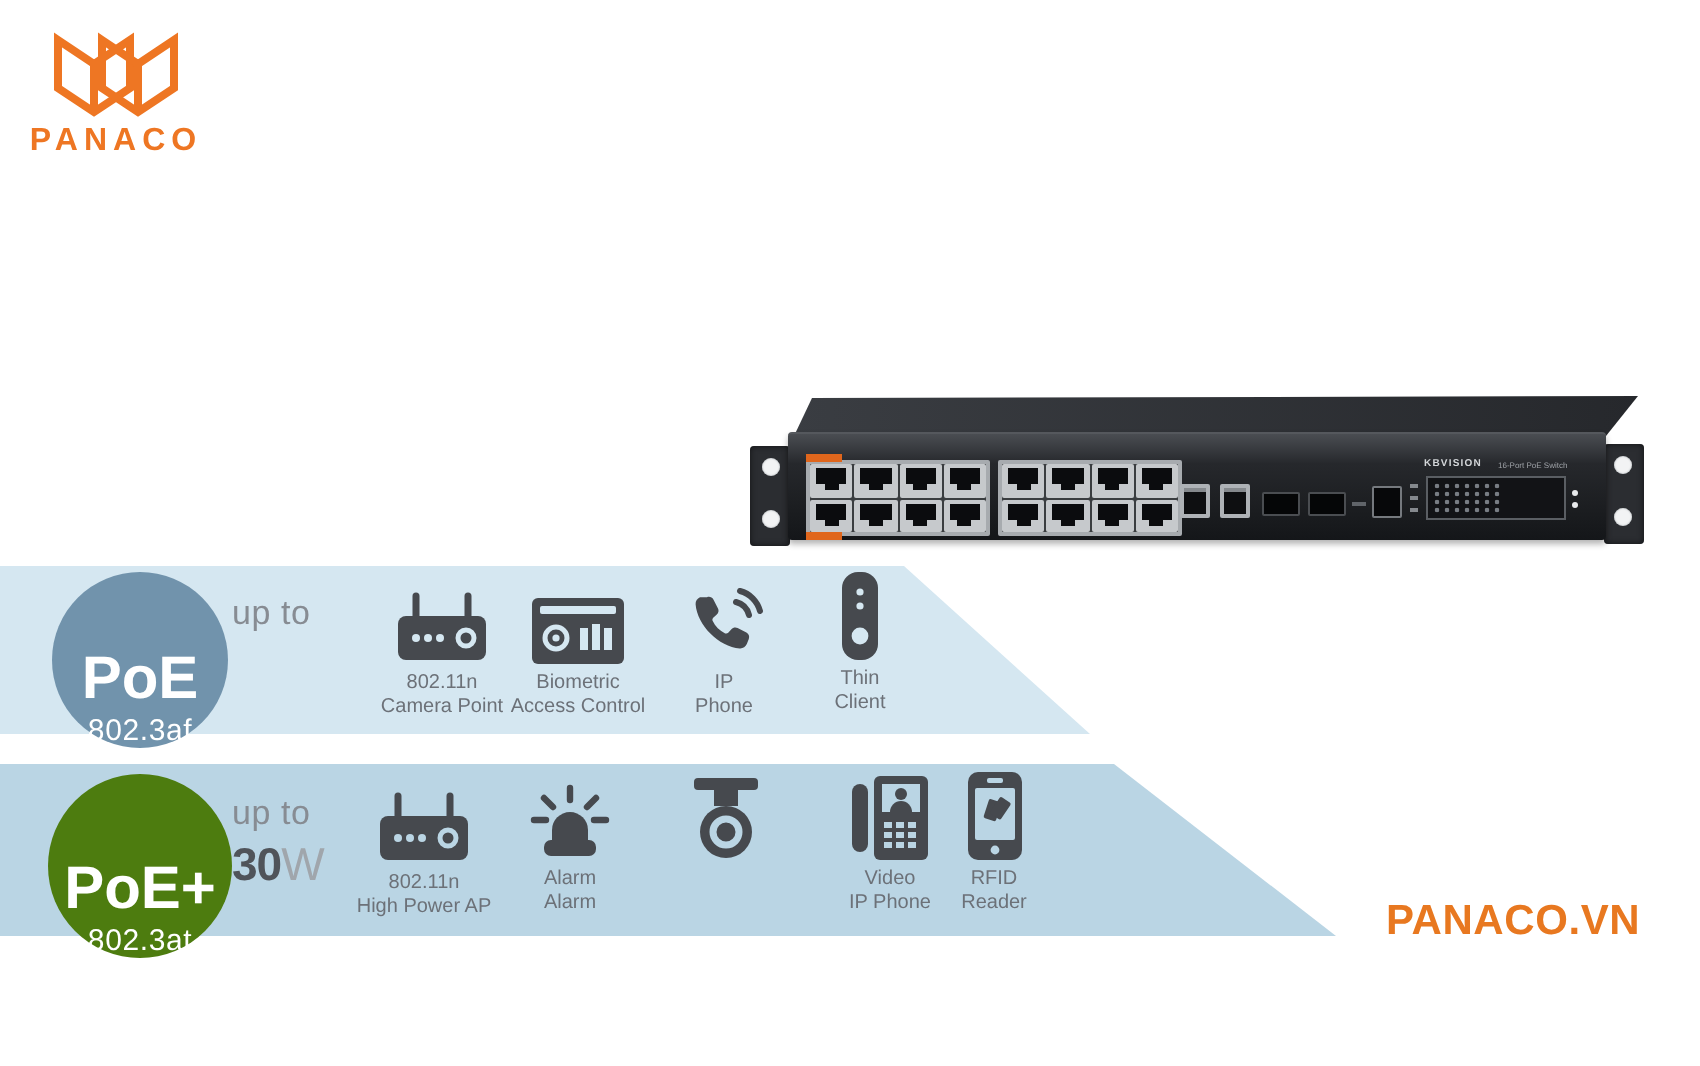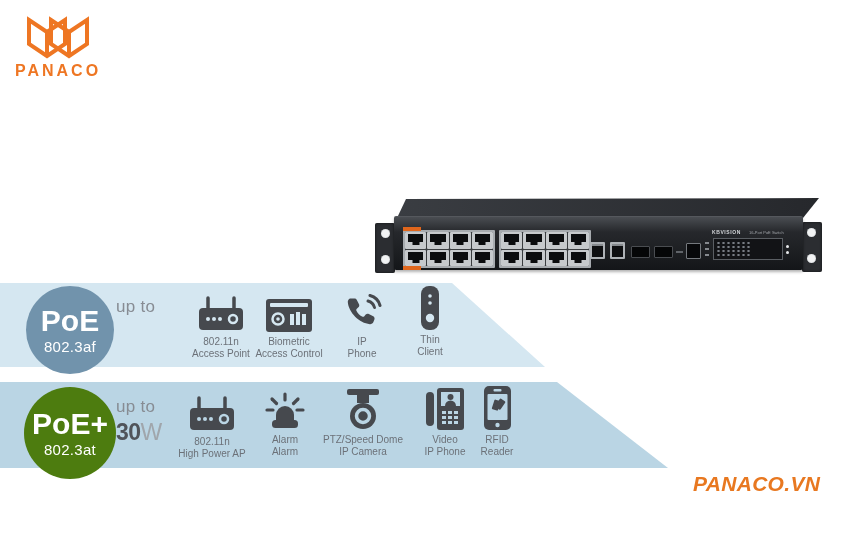--- a/index.html
+++ b/index.html
@@ -49,21 +49,21 @@
     letter-spacing:.6px;color:#d2d5d8;white-space:nowrap;}
   .sw-model{position:absolute;left:749px;top:230px;font-size:4px;color:#9fa3a8;white-space:nowrap;}
   .status-dot{position:absolute;left:786px;width:3px;height:3px;border-radius:50%;background:#e8eaec;}
   
   .ribbon{position:absolute;left:0;}
   .ribbon.r1{top:283px;width:545px;height:84px;background:#D5E7F1;
     clip-path:polygon(0 0,452px 0,545px 84px,0 84px);}
   .ribbon.r2{top:382px;width:668px;height:86px;background:#BAD5E4;
     clip-path:polygon(0 0,557px 0,668px 86px,0 86px);}
   .badge{position:absolute;border-radius:50%;display:flex;flex-direction:column;
-    align-items:center;justify-content:center;color:#fff;}
+    align-items:center;justify-content:flex-end;color:#fff;}
   .badge.b1{left:26px;top:286px;width:88px;height:88px;background:#7193AC;}
   .badge.b2{left:24px;top:387px;width:92px;height:92px;background:#4d7c0f;}
   .badge-title{font-size:30px;font-weight:700;line-height:30px;}
   .badge-sub{font-size:15px;font-weight:400;margin-top:2px;letter-spacing:.3px;}
   .power{position:absolute;width:74px;text-align:left;}
   .power.p1{left:116px;top:297px;}
   .power.p2{left:116px;top:397px;}
   .power-prefix{font-size:17px;color:#878C93;letter-spacing:.3px;}
   .power-main{margin-top:3px;line-height:24px;}
   .power-value{font-size:23px;font-weight:700;color:#50545A;letter-spacing:-.5px;}
@@ -73,22 +73,22 @@
   .devices.row1{--cut:#D5E7F1;}
   .devices.row2{--cut:#BAD5E4;}
   .device{position:absolute;width:96px;display:flex;flex-direction:column;align-items:center;}
   .icon-box{height:42px;display:flex;align-items:flex-end;justify-content:center;}
   .device-label{margin-top:4px;font-size:10px;line-height:12px;color:#6C7178;text-align:center;white-space:nowrap;}
   .ink{fill:#46494E;}
   .ink-s{stroke:#46494E;fill:none;}
   .cut{fill:var(--cut,#D5E7F1);}
   .cut-s{stroke:var(--cut,#D5E7F1);fill:none;}
   
-  .website{position:absolute;left:693px;top:472px;font-size:21px;font-weight:700;
-    color:#E87820;letter-spacing:.3px;font-style:italic;}
+  .website{position:absolute;left:693px;top:449px;font-size:21px;font-weight:700;
+    color:#E87820;letter-spacing:.3px;}
 </style>
 </head>
 <body>
 
 <div class="canvas">
 
   <div class="logo-block">
     <svg width="70" height="50" viewBox="0 0 70 50">
       <g stroke="#EE7623" stroke-width="4" fill="none" stroke-linejoin="miter">
         <path d="M6 10 L24 22 L42 10 L42 34 L24 46 L6 34 Z"></path>
@@ -180,21 +180,21 @@
           <path class="ink-s" d="M10 3 V14 M36 3 V14" stroke-width="3.5" stroke-linecap="round"></path>
           <rect class="ink" x="1" y="13" width="44" height="22" rx="4"></rect>
           <circle class="cut" cx="10" cy="24" r="2"></circle>
           <circle class="cut" cx="16" cy="24" r="2"></circle>
           <circle class="cut" cx="22" cy="24" r="2"></circle>
           <circle class="cut-s" cx="35" cy="24" r="4" stroke-width="2.5"></circle>
         </svg>
       </div>
       <div class="device-label">
         <span>802.11n</span><br>
-        <span>Access Point</span>
+        <span>Camera Point</span>
       </div>
     </div>
 
     <div class="device" style="left:241px;top:290px;">
       <div class="icon-box">
         <svg width="46" height="33" viewBox="0 0 46 33">
           <rect class="ink" x="0" y="0" width="46" height="33" rx="3"></rect>
           <rect class="cut" x="4" y="4" width="38" height="4" rx="1"></rect>
           <circle class="cut-s" cx="12" cy="20" r="5.5" stroke-width="2.5"></circle>
           <circle class="cut" cx="12" cy="20" r="1.8"></circle>
@@ -279,24 +279,20 @@
     </div>
 
     <div class="device" style="left:315px;top:388px;">
       <div class="icon-box">
         <svg width="42" height="41" viewBox="0 0 42 41">
           <rect class="ink" x="5" y="0" width="32" height="6" rx="2"></rect>
           <rect class="ink" x="15" y="5" width="12" height="9"></rect>
           <circle class="ink" cx="21" cy="27" r="13"></circle>
           <circle class="cut-s" cx="21" cy="27" r="6.5" stroke-width="3.5"></circle>
         </svg>
-      </div>
-      <div class="device-label">
-        <span>PTZ/Speed Dome</span><br>
-        <span>IP Camera</span>
       </div>
     </div>
 
     <div class="device" style="left:397px;top:388px;">
       <div class="icon-box">
         <svg width="38" height="42" viewBox="0 0 38 42">
           <rect class="ink" x="0" y="4" width="8" height="34" rx="4"></rect>
           <rect class="ink" x="11" y="0" width="27" height="42" rx="3"></rect>
           <rect class="cut" x="15" y="4" width="19" height="14"></rect>
           <circle class="ink" cx="24.5" cy="9" r="3"></circle>

